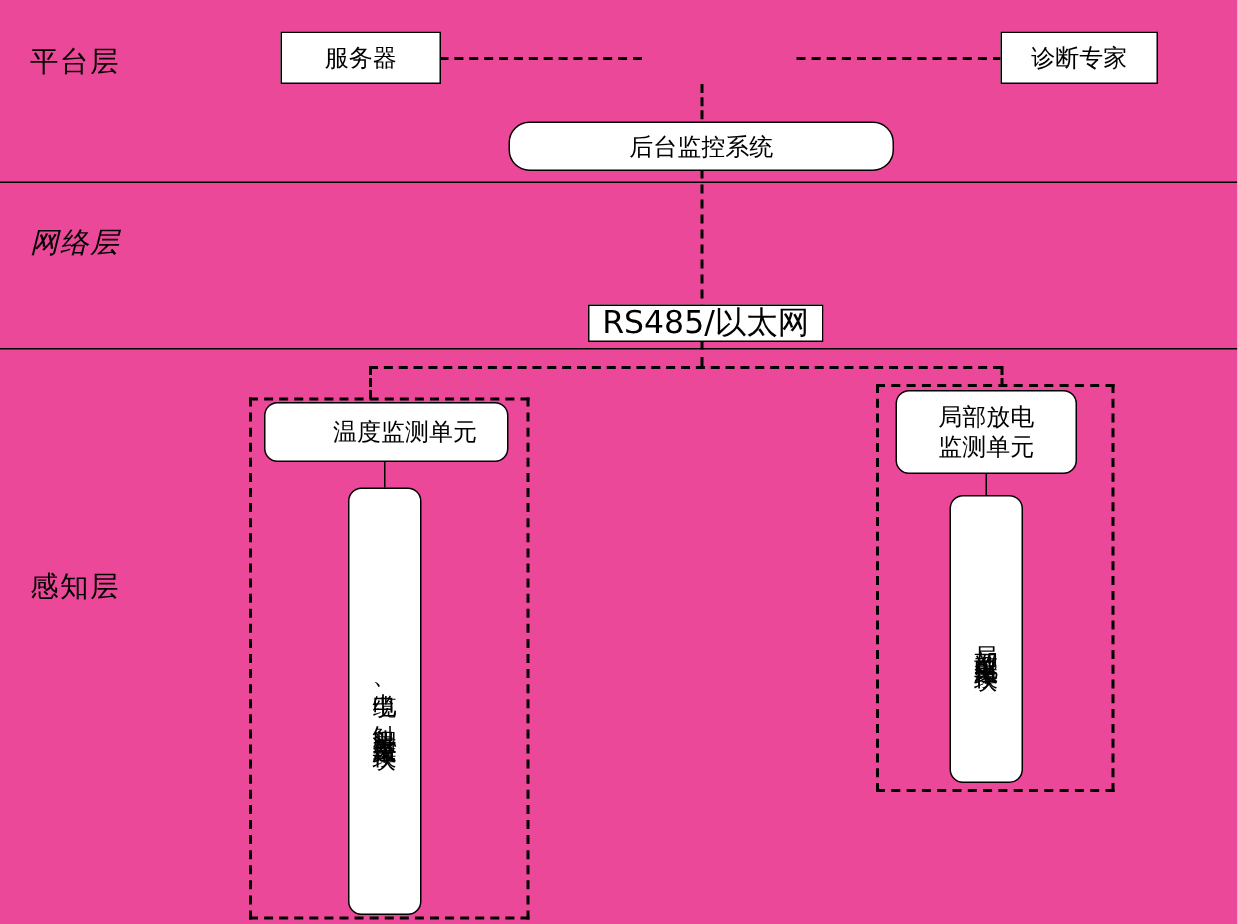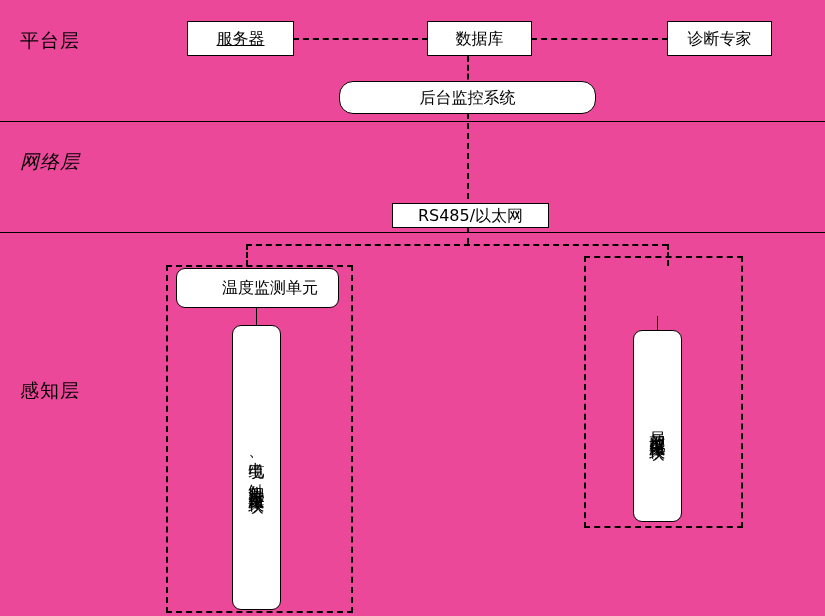--- a/index.html
+++ b/index.html
@@ -107,34 +107,35 @@
   <div class="dash-v" style="left:467px; top:113px; height:96px;"></div>
 
   <div class="dash-v" style="left:467px; top:227px; height:17px;"></div>
   <div class="dash-h" style="left:246px; top:244px; width:422px;"></div>
   <div class="dash-v" style="left:246px; top:244px; height:22px;"></div>
   <div class="dash-v" style="left:667px; top:244px; height:22px;"></div>
 
   <div class="solid-v" style="left:256px; top:308px; height:17px;"></div>
   <div class="solid-v" style="left:657px; top:316px; height:14px;"></div>
 
-  <div class="node" style="left:187px; top:21px; width:107px; height:35px;text-decoration:underline;">服务器</div>
+  <div class="node" style="left:187px; top:21px; width:107px; height:35px;">服务器</div>
 
-  <div class="node" style="left:427px; top:21px; width:105px; height:35px;">数据库</div>
 
   <div class="node" style="left:667px; top:21px; width:105px; height:35px;">诊断专家</div>
 
   <div class="node rounded-lg" style="left:339px; top:81px; width:257px; height:33px;">后台监控系统</div>
 
-  <div class="node" style="left:392px; top:203px; width:157px; height:25px; font-size:16px;">RS485/以太网</div>
+  <div class="node" style="left:392px; top:203px; width:157px; height:25px; font-size:21px;">RS485/以太网</div>
 
   <div class="group-box" style="left:166px; top:265px; width:187px; height:348px;"></div>
 
   <div class="node rounded" style="left:176px; top:268px; width:163px; height:40px;padding-left:25px;">温度监测单元</div>
 
   <div class="node rounded vertical" style="left:232px; top:325px; width:49px; height:285px;">电缆、触头温度采集模块</div>
 
   <div class="group-box" style="left:584px; top:256px; width:159px; height:272px;"></div>
 
+  <div class="node rounded" style="left:597px; top:260px; width:121px; height:56px; white-space:pre-line;">局部放电
+监测单元</div>
 
   <div class="node rounded vertical" style="left:633px; top:330px; width:49px; height:192px;">局部放电采集模块</div>
 
 </div>
 
 </body></html>

